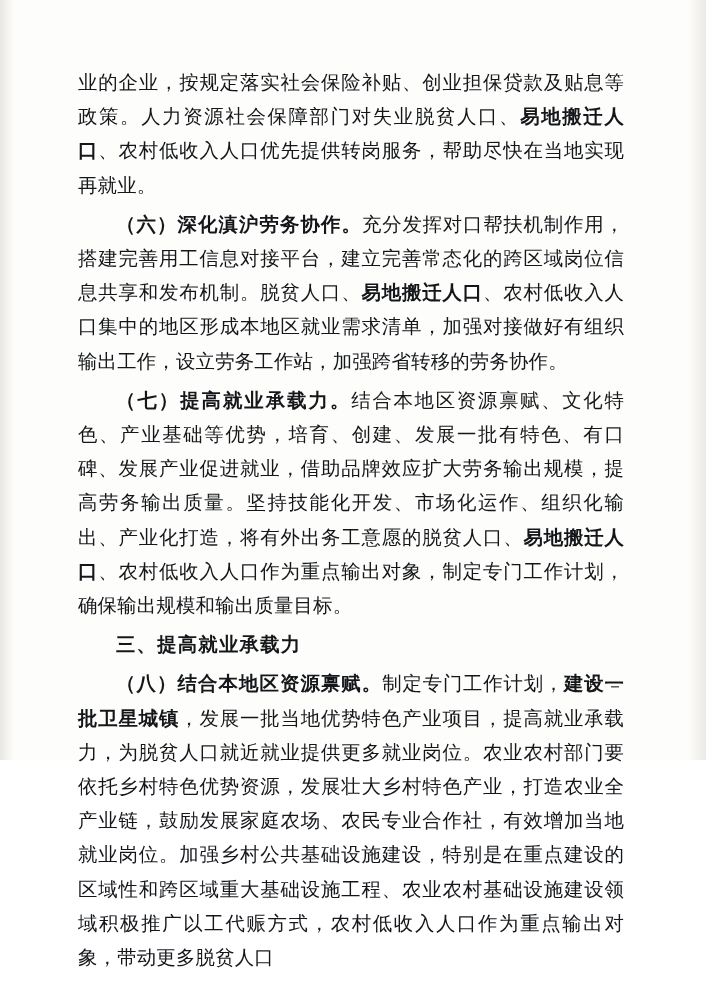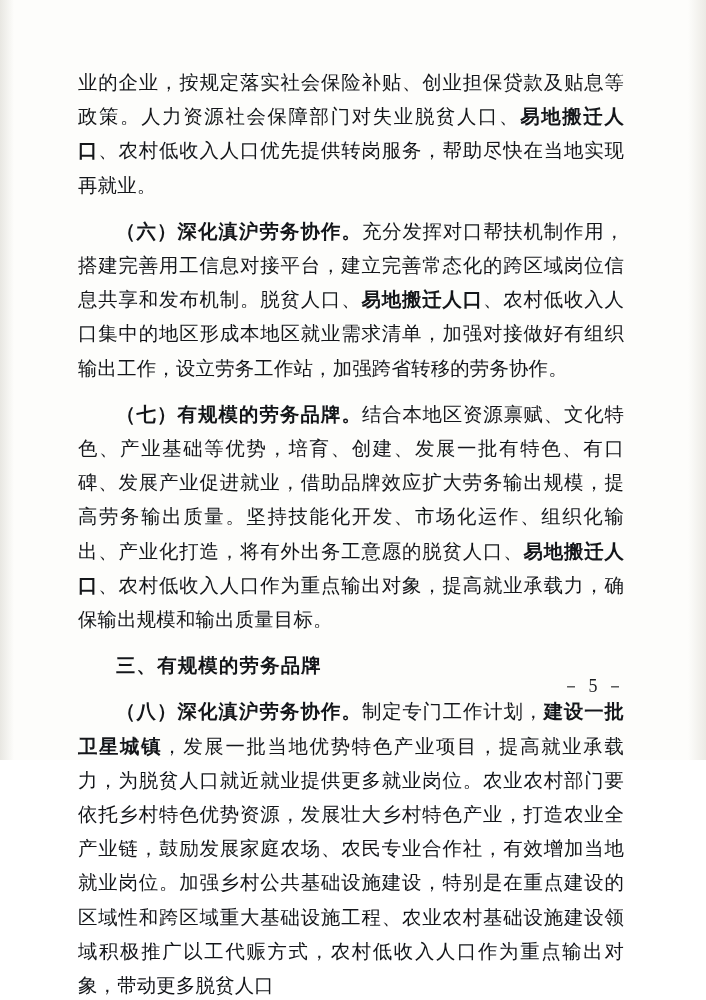--- a/index.html
+++ b/index.html
@@ -47,21 +47,21 @@
     margin: 0 0 0 0;
     font-size: 19.4px;
     line-height: 34.2px;
     color: #14161a;
     text-align: justify;
     text-justify: inter-ideograph;
     letter-spacing: 0.2px;
     font-family: "Liberation Serif", "DejaVu Serif", serif;
   }
   p.para + p.para {
-    margin-top: 12px;
+    margin-top: 5px;
   }
   .indent {
     text-indent: 38px;
   }
   .head-inline {
     font-weight: bold;
     font-family: "DejaVu Serif", "Liberation Serif", serif;
     letter-spacing: 0.5px;
   }
   .section-head {
@@ -92,28 +92,28 @@
 
     <p class="para">
       <span>业的企业，按规定落实社会保险补贴、创业担保贷款及贴息等政策。人力资源社会保障部门对失业脱贫人口、</span><span class="bold-run">易地搬迁人口</span><span>、农村低收入人口优先提供转岗服务，帮助尽快在当地实现再就业。</span>
     </p>
 
     <p class="para indent">
       <span class="head-inline">（六）深化滇沪劳务协作。</span><span>充分发挥对口帮扶机制作用，搭建完善用工信息对接平台，建立完善常态化的跨区域岗位信息共享和发布机制。脱贫人口、</span><span class="bold-run">易地搬迁人口</span><span>、农村低收入人口集中的地区形成本地区就业需求清单，加强对接做好有组织输出工作，设立劳务工作站，加强跨省转移的劳务协作。</span>
     </p>
 
     <p class="para indent">
-      <span class="head-inline">（七）有规模的劳务品牌。</span><span>结合本地区资源禀赋、文化特色、产业基础等优势，培育、创建、发展一批有特色、有口碑、发展产业促进就业，借助品牌效应扩大劳务输出规模，提高劳务输出质量。坚持技能化开发、市场化运作、组织化输出、产业化打造，将有外出务工意愿的脱贫人口、</span><span class="bold-run">易地搬迁人口</span><span>、农村低收入人口作为重点输出对象，提高就业承载力，确保输出规模和输出质量目标。</span>
+      <span class="head-inline">（七）提高就业承载力。</span><span>结合本地区资源禀赋、文化特色、产业基础等优势，培育、创建、发展一批有特色、有口碑、发展产业促进就业，借助品牌效应扩大劳务输出规模，提高劳务输出质量。坚持技能化开发、市场化运作、组织化输出、产业化打造，将有外出务工意愿的脱贫人口、</span><span class="bold-run">易地搬迁人口</span><span>、农村低收入人口作为重点输出对象，制定专门工作计划，确保输出规模和输出质量目标。</span>
     </p>
 
     <p class="para indent">
-      <span class="section-head">三、有规模的劳务品牌</span>
+      <span class="section-head">三、提高就业承载力</span>
     </p>
 
     <p class="para indent">
-      <span class="head-inline">（八）深化滇沪劳务协作。</span><span>制定专门工作计划，</span><span class="bold-run">建设一批卫星城镇</span><span>，发展一批当地优势特色产业项目，提高就业承载力，为脱贫人口就近就业提供更多就业岗位。农业农村部门要依托乡村特色优势资源，发展壮大乡村特色产业，打造农业全产业链，鼓励发展家庭农场、农民专业合作社，有效增加当地就业岗位。加强乡村公共基础设施建设，特别是在重点建设的区域性和跨区域重大基础设施工程、农业农村基础设施建设领域积极推广以工代赈方式，农村低收入人口作为重点输出对象，带动更多脱贫人口</span>
+      <span class="head-inline">（八）结合本地区资源禀赋。</span><span>制定专门工作计划，</span><span class="bold-run">建设一批卫星城镇</span><span>，发展一批当地优势特色产业项目，提高就业承载力，为脱贫人口就近就业提供更多就业岗位。农业农村部门要依托乡村特色优势资源，发展壮大乡村特色产业，打造农业全产业链，鼓励发展家庭农场、农民专业合作社，有效增加当地就业岗位。加强乡村公共基础设施建设，特别是在重点建设的区域性和跨区域重大基础设施工程、农业农村基础设施建设领域积极推广以工代赈方式，农村低收入人口作为重点输出对象，带动更多脱贫人口</span>
     </p>
 
   </div>
 
   <div class="page-number">－ 5 －</div>
 
 </div>
 
 </body></html>

